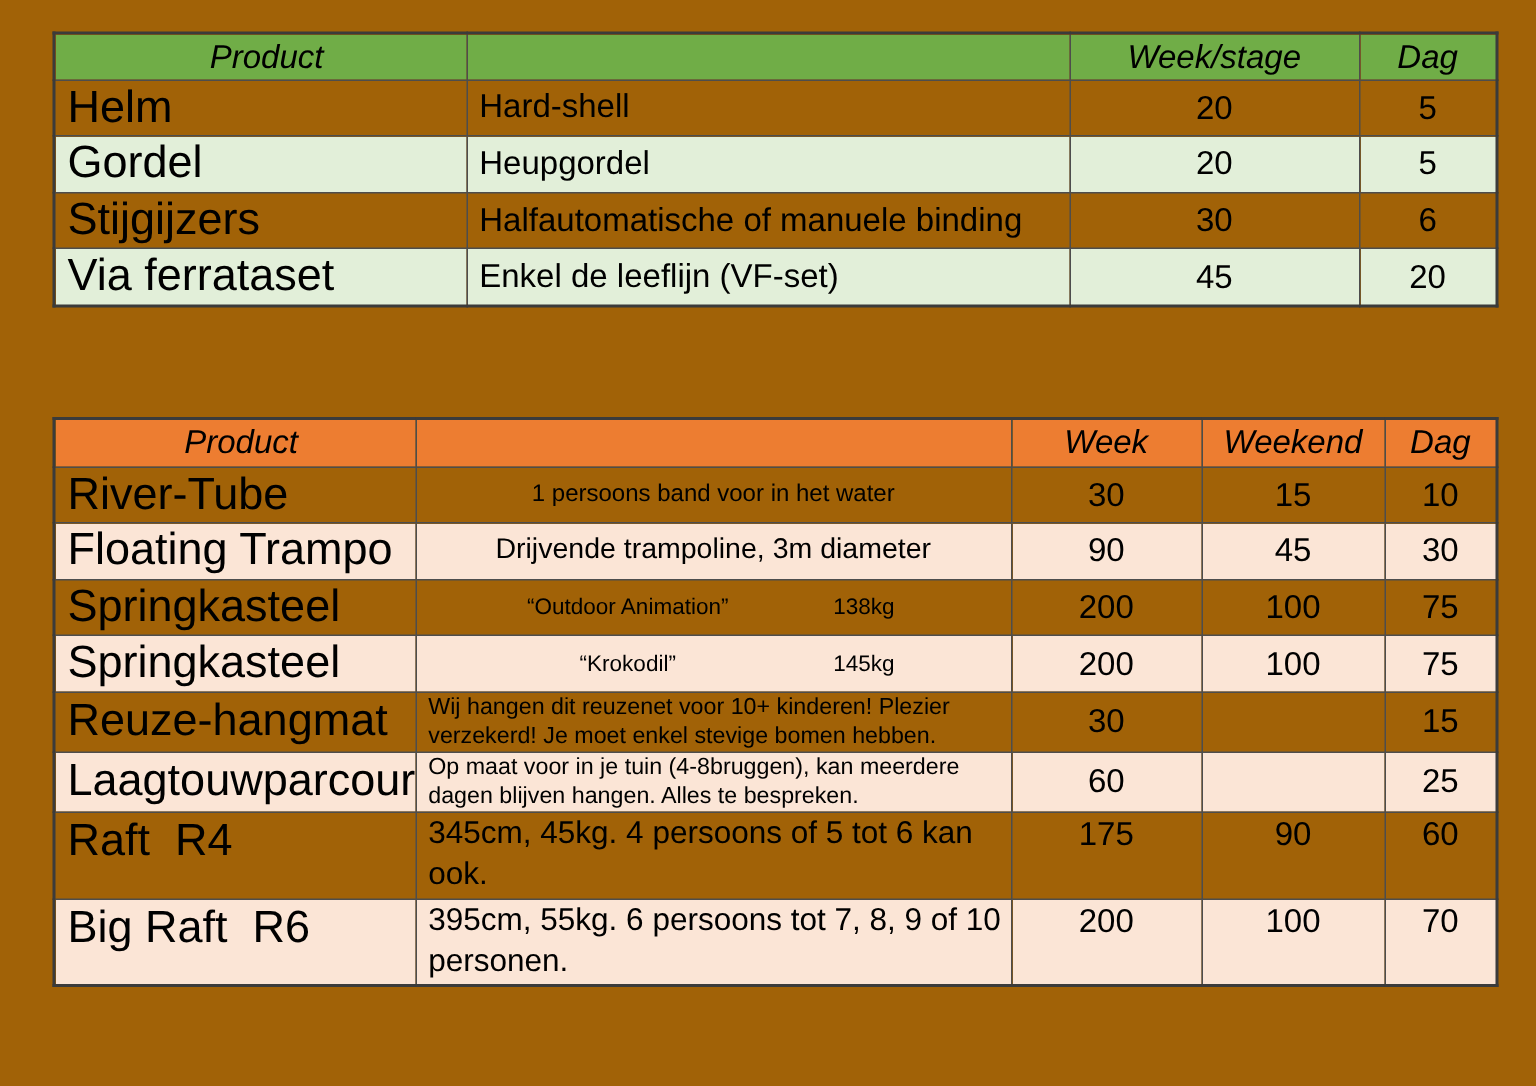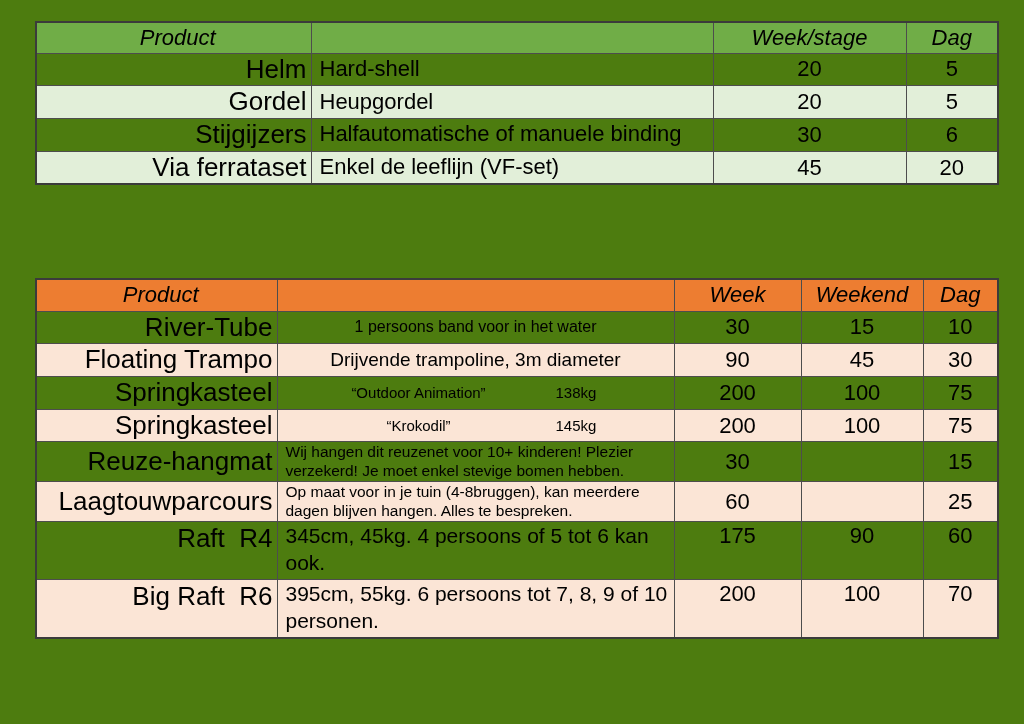--- a/index.html
+++ b/index.html
@@ -4,21 +4,21 @@
 <style>
   html,body{margin:0;padding:0;}
   body{
     font-family:"Liberation Sans","DejaVu Sans",sans-serif;
     color:#000;
     background:#fff;
   }
   .page{
     position:relative;
     width:1024px;height:724px;
-    background:#4d7c0f;
+    background:#a16207;
     overflow:hidden;
   }
   table{
     border-collapse:collapse;
     table-layout:fixed;
     position:absolute;
     left:35px;
     width:962px;
   }
   td,th{
@@ -58,22 +58,22 @@
   .t2 tbody tr:nth-child(5){height:40px;}
   .t2 tbody tr:nth-child(6){height:38px;}
   .t2 tbody tr:nth-child(7){height:58px;}
   .t2 tbody tr:nth-child(8){height:58px;}
   .t2 tbody tr:nth-child(9){height:56px;}
   .t2 tbody tr:nth-child(n+7) td{vertical-align:top;padding-top:1px;}
 
   
   th.h-left{text-align:left;padding-left:8px;}
   .cell-product{
-    font-size:26px;
-    text-align:right;
+    font-size:30px;
+    text-align:left;
     padding:0 4px 0 8px;
     white-space:pre-wrap;
     line-height:1.22;
   }
   .cell-desc{
     font-size:22px;
     text-align:left;
     padding:0 6px 0 8px;
     line-height:1.22;
   }

